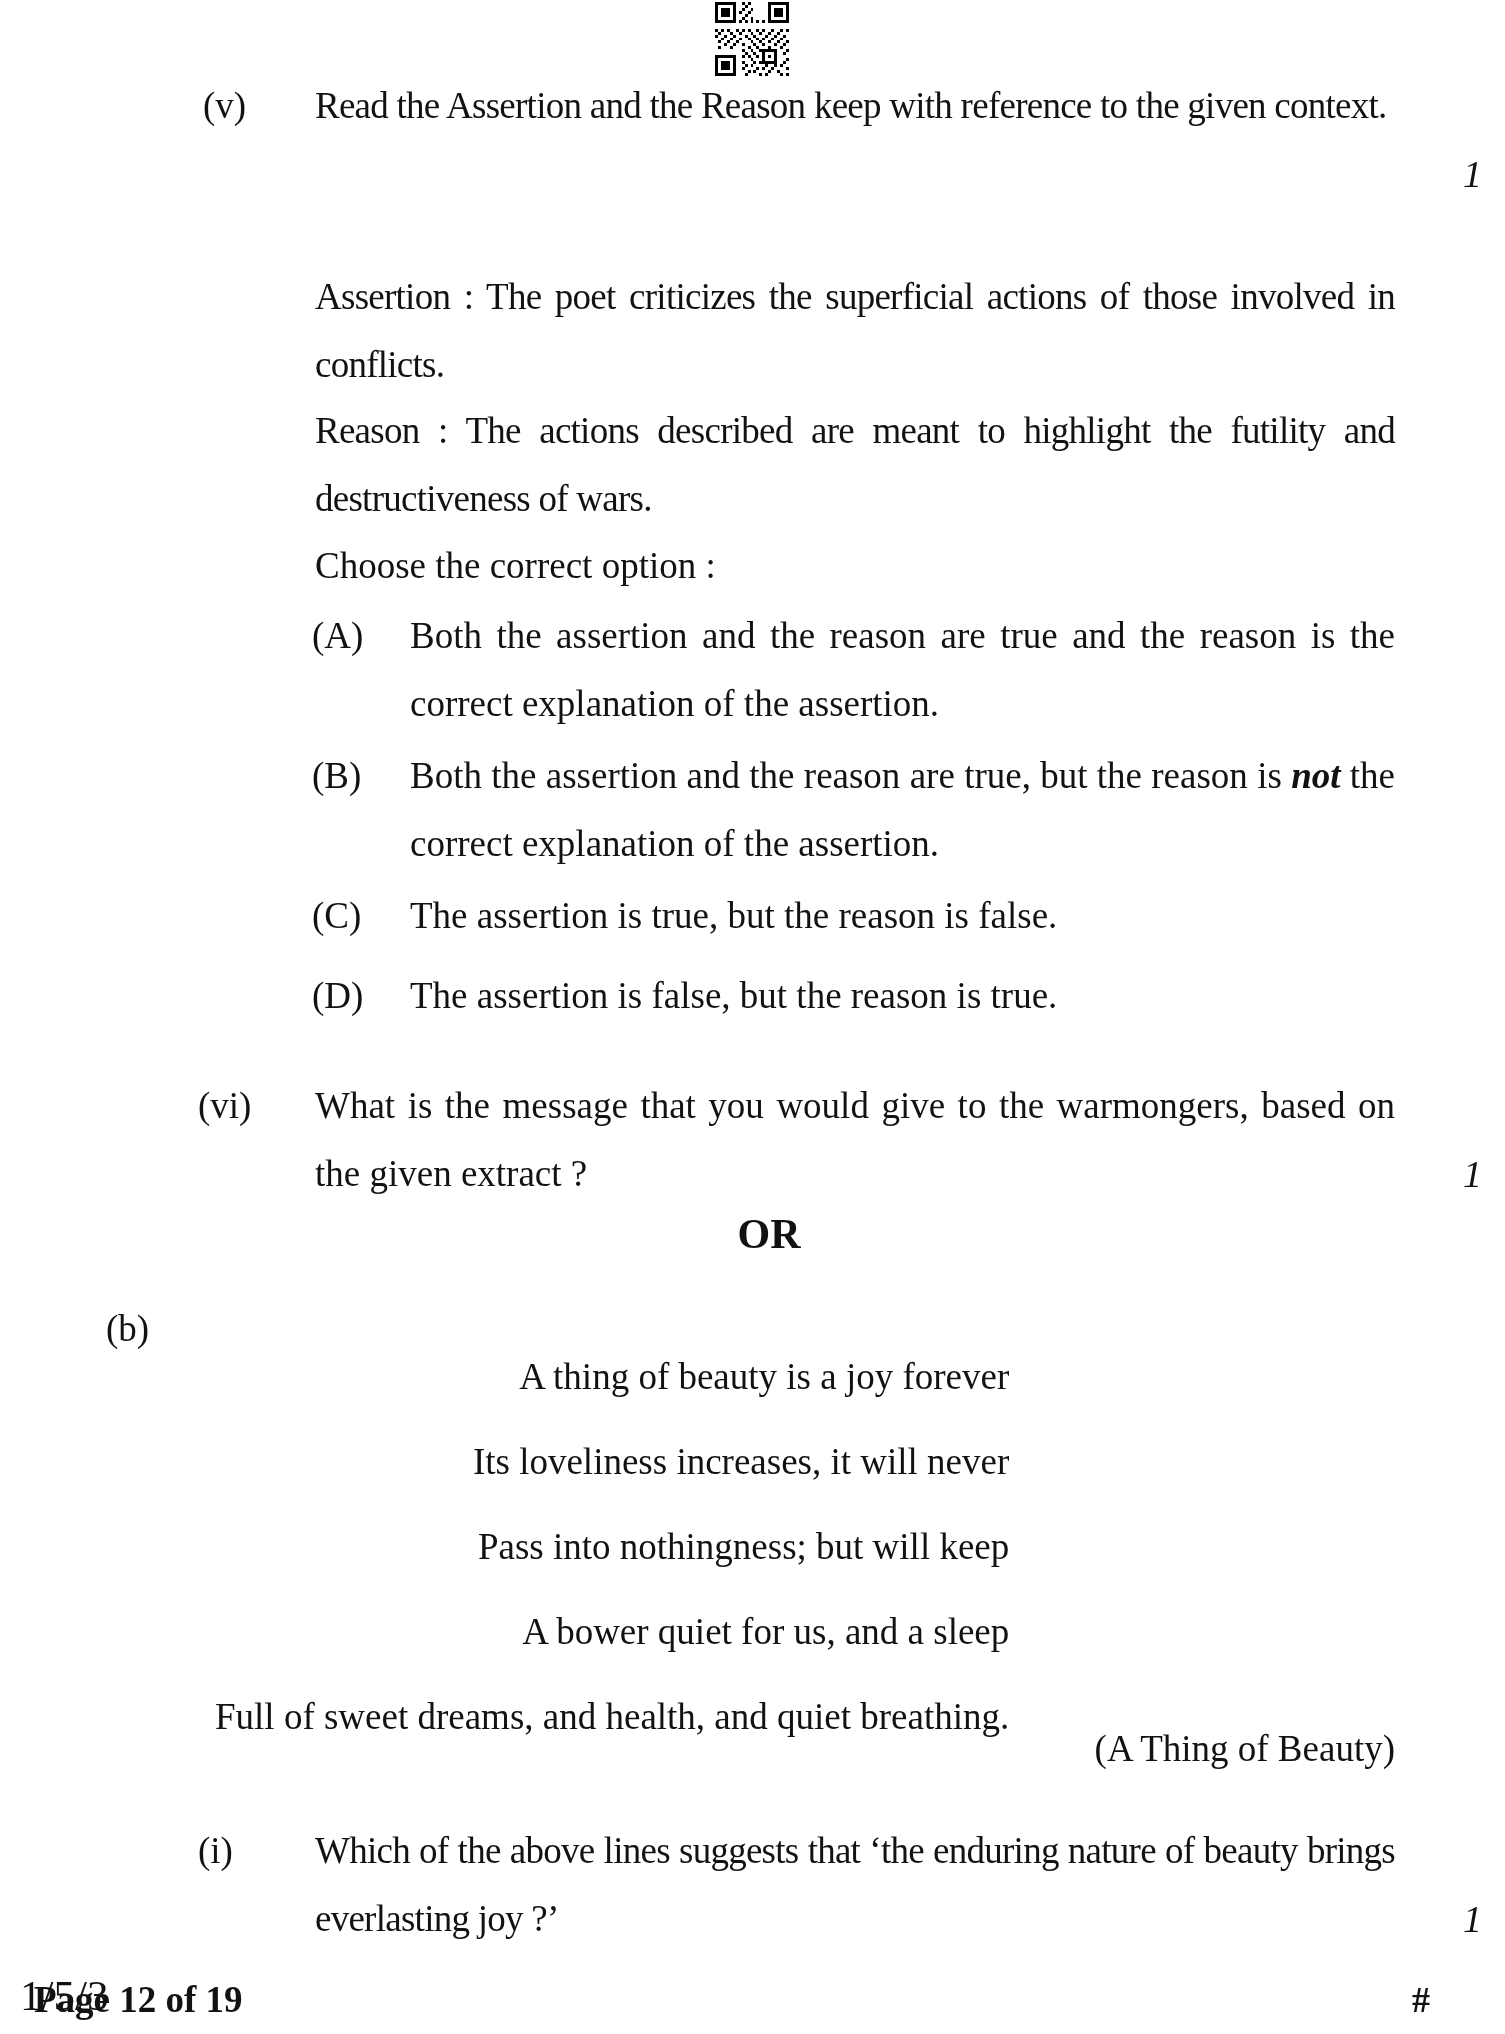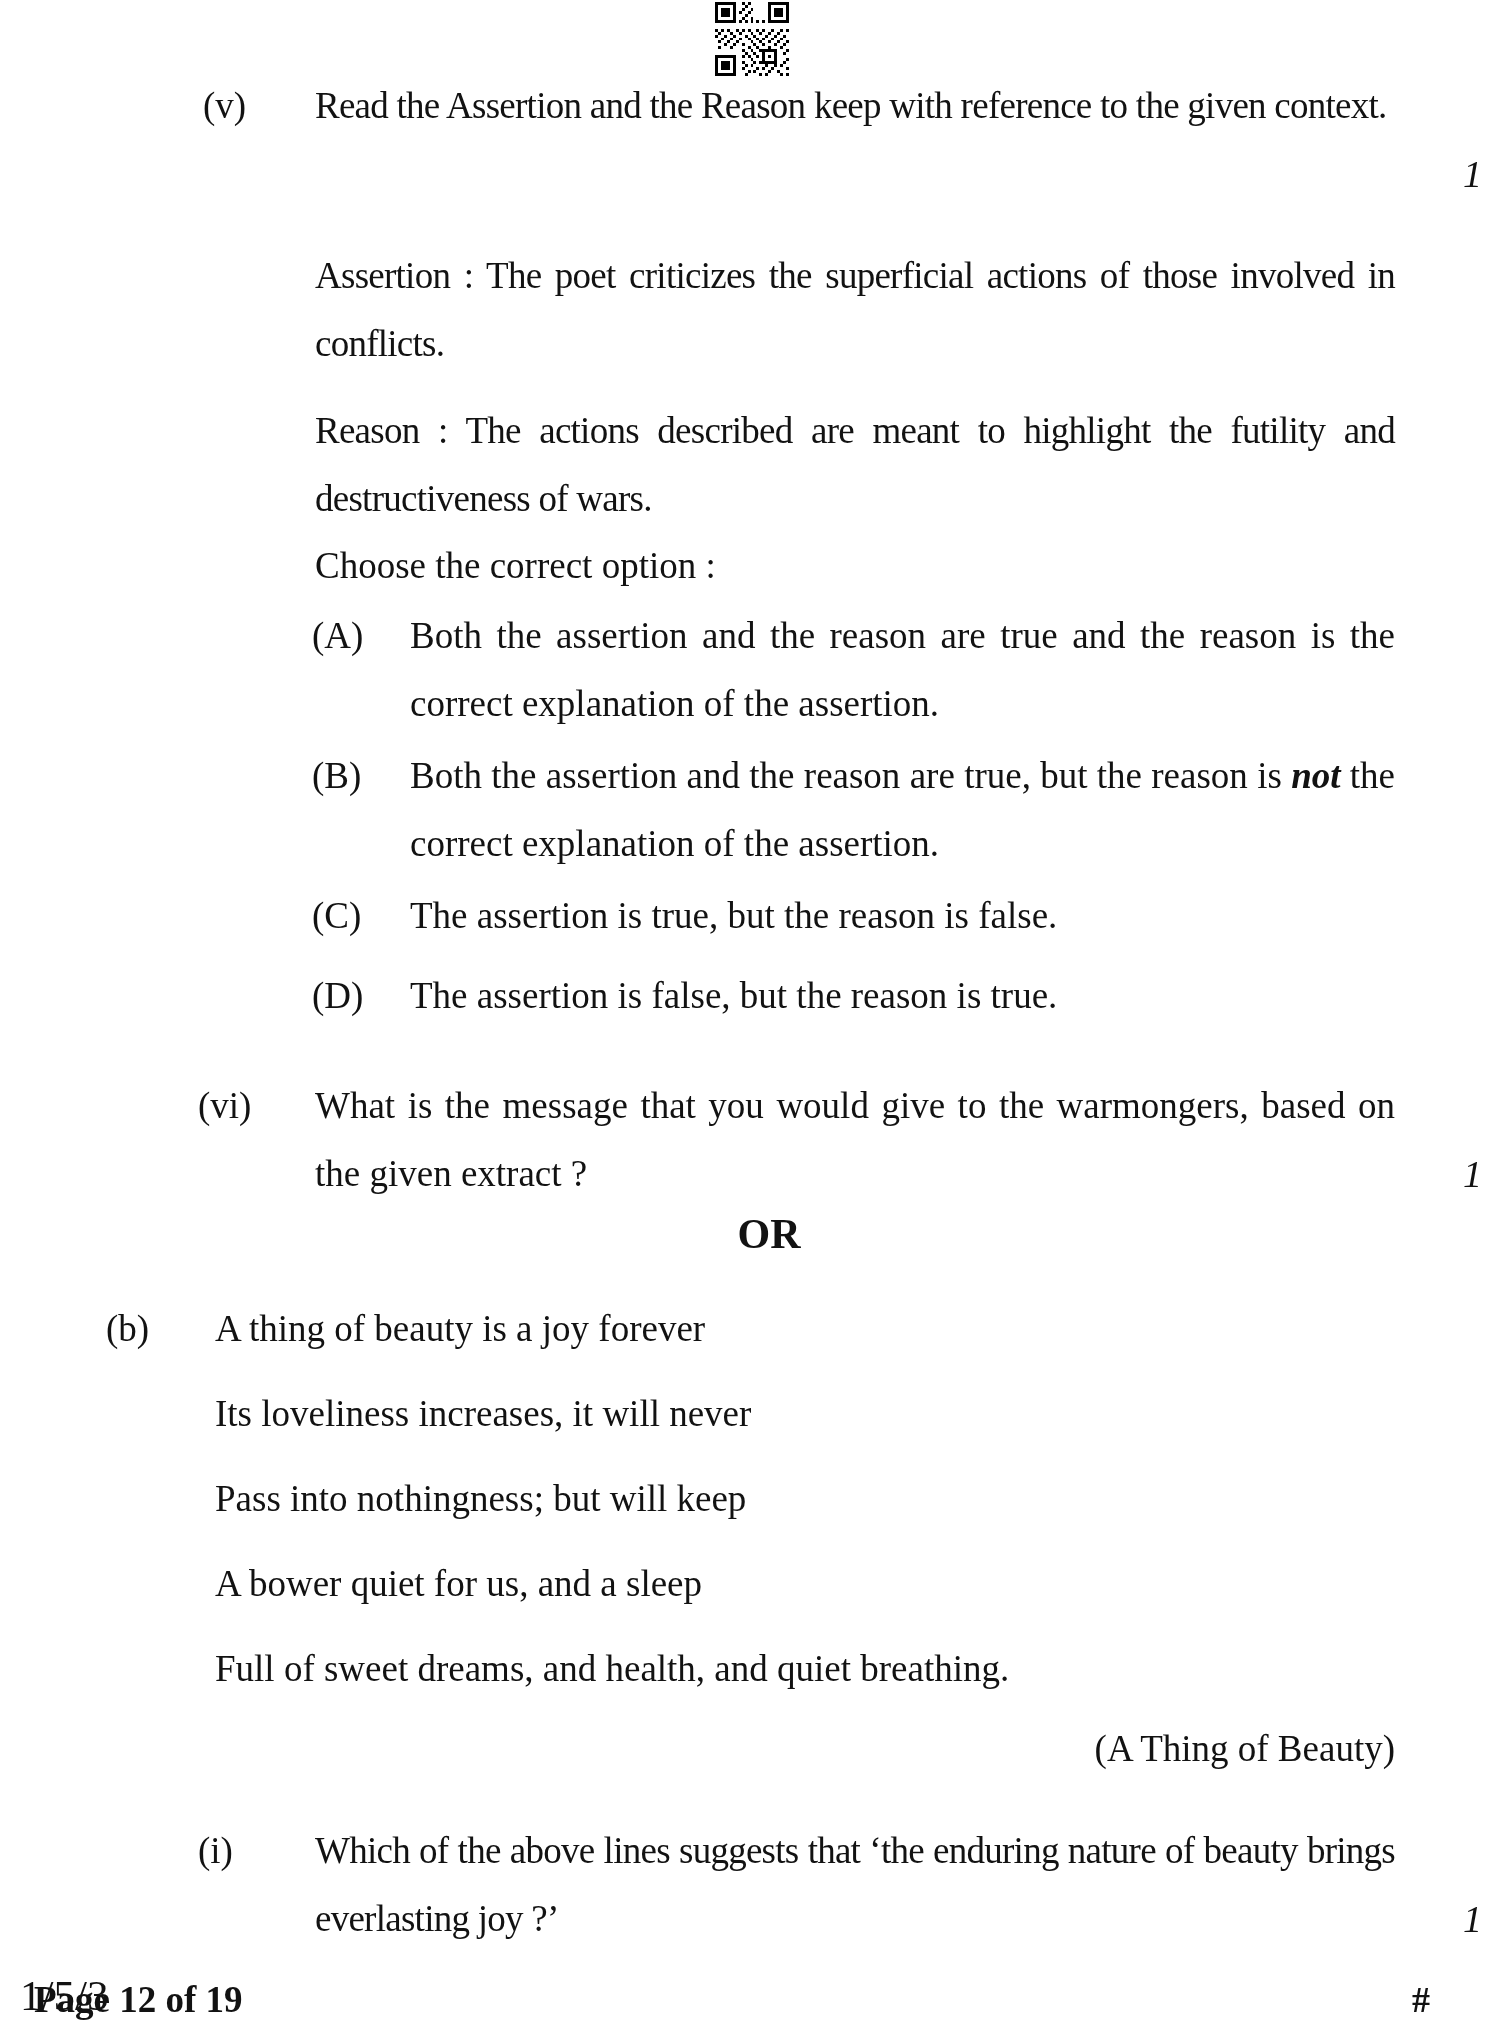--- a/index.html
+++ b/index.html
@@ -67,21 +67,21 @@
       <rect x="16" y="16" width="5" height="5" fill="#000"></rect>
         <rect x="17" y="17" width="3" height="3" fill="#fff"></rect>
         <rect x="18" y="18" width="1" height="1" fill="#000"></rect>
     </g>
   </svg>
 
   <div class="qlabel" style="left:203px; top:72px;">(v)</div>
   <div class="txt just tight" style="left:315px; top:72px; width:1080px;">Read the Assertion and the Reason keep with reference to the given context.</div>
   <div class="marks" style="top:140px;">1</div>
 
-  <div class="txt just tight" style="left:315px; top:242px; width:1080px;">Assertion : The poet criticizes the superficial actions of those involved in conflicts.</div>
+  <div class="txt just tight" style="left:315px; top:263px; width:1080px;">Assertion : The poet criticizes the superficial actions of those involved in conflicts.</div>
   <div class="txt just tight" style="left:315px; top:397px; width:1080px;">Reason : The actions described are meant to highlight the futility and destructiveness of wars.</div>
   <div class="txt" style="left:315px; top:532px;">Choose the correct option :</div>
 
   <div>
     <span class="opt-label" style="top:602px;">(A)</span>
     <span class="opt-text just" style="top:602px;"><span>Both the assertion and the reason are true and the reason is the correct explanation of the assertion.</span><span class="emph"></span><span></span></span>
   </div>
   <div>
     <span class="opt-label" style="top:742px;">(B)</span>
     <span class="opt-text just" style="top:742px;"><span>Both the assertion and the reason are true, but the reason is </span><span class="emph">not</span><span> the correct explanation of the assertion.</span></span>
@@ -95,21 +95,21 @@
     <span class="opt-text" style="top:962px;"><span>The assertion is false, but the reason is true.</span><span class="emph"></span><span></span></span>
   </div>
 
   <div class="qlabel" style="left:198px; top:1072px;">(vi)</div>
   <div class="txt just" style="left:315px; top:1072px; width:1080px;">What is the message that you would give to the warmongers, based on the given extract ?</div>
   <div class="marks" style="top:1140px;">1</div>
 
   <div class="or" style="top:1200px;">OR</div>
 
   <div class="qlabel" style="left:106px; top:1295px;">(b)</div>
-  <div class="abs" style="left:215px; top:1286px;">
+  <div class="abs" style="left:215px; top:1334px;text-align:right;">
     <div class="poem-line">A thing of beauty is a joy forever</div>
     <div class="poem-line">Its loveliness increases, it will never</div>
     <div class="poem-line">Pass into nothingness; but will keep</div>
     <div class="poem-line">A bower quiet for us, and a sleep</div>
     <div class="poem-line">Full of sweet dreams, and health, and quiet breathing.</div>
   </div>
   <div class="attrib" style="top:1715px;">(A Thing of Beauty)</div>
 
   <div class="qlabel" style="left:198px; top:1817px;">(i)</div>
   <div class="txt just tight" style="left:315px; top:1817px; width:1080px;">Which of the above lines suggests that ‘the enduring nature of beauty brings everlasting joy ?’</div>

